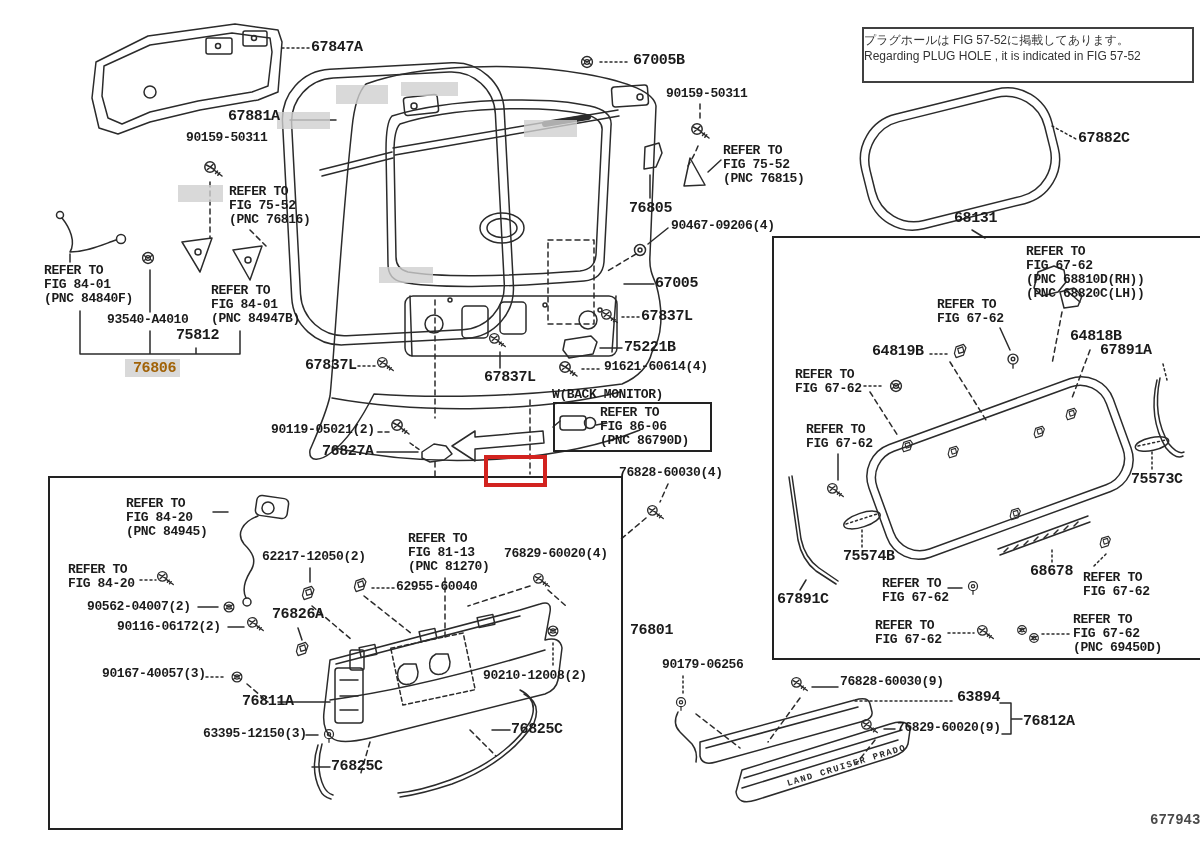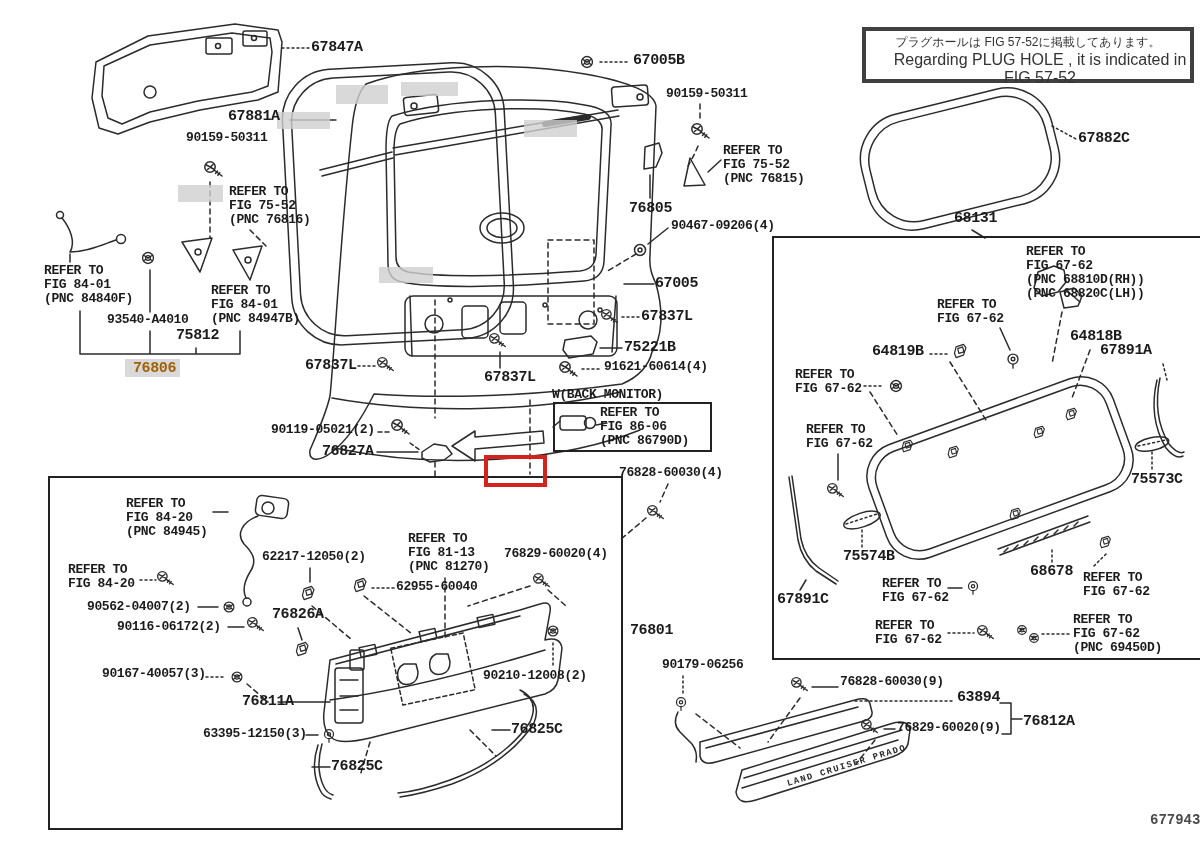--- a/index.html
+++ b/index.html
@@ -7,24 +7,24 @@
          font-family:"Liberation Mono","DejaVu Sans Mono",monospace;}
   #art{position:absolute;left:0;top:0;z-index:0;}
   .hl{position:absolute;background:#cfcfcf;opacity:.8;z-index:1;}
   .frame{position:absolute;border:2px solid #222;z-index:1;background:transparent;}
   .lbl{position:absolute;z-index:2;font-weight:bold;color:#1b1b1b;white-space:pre-line;
        line-height:1.07;letter-spacing:-0.4px;}
   .big{font-size:15px;}
   .sm{font-size:13px;}
   .muted{color:#a16207;}
   .target{position:absolute;border:4px solid #d2231f;z-index:3;background:transparent;}
-  .notebox{position:absolute;left:862px;top:27px;width:332px;height:56px;border:4px solid #404040;
-           z-index:2;text-align:center;padding-top:3px;box-sizing:border-box;}
+  .notebox{position:absolute;left:862px;top:27px;width:332px;height:56px;border:2px solid #404040;
+           z-index:2;padding-top:3px;box-sizing:border-box;}
   .notebox .jp{font-family:"Liberation Sans","DejaVu Sans",sans-serif;font-size:12px;color:#333;}
-  .notebox .en{font-family:"Liberation Sans","DejaVu Sans",sans-serif;font-size:16px;color:#333;margin-left:24px;}
+  .notebox .en{font-family:"Liberation Sans","DejaVu Sans",sans-serif;font-size:12px;color:#333;}
   .notebox .bd{font-size:15px;font-weight:bold;color:#111;letter-spacing:-0.5px;}
   .code{position:absolute;left:1150px;top:812px;z-index:2;font-size:14px;color:#4a4a4a;font-weight:bold;}
 </style>
 </head>
 <body>
 
 <div id="stage">
 
 <svg id="art" width="1200" height="844" viewBox="0 0 1200 844" fill="none" stroke="#2b2b2b" stroke-width="1.5" stroke-linecap="round" stroke-linejoin="round">
   <defs>

